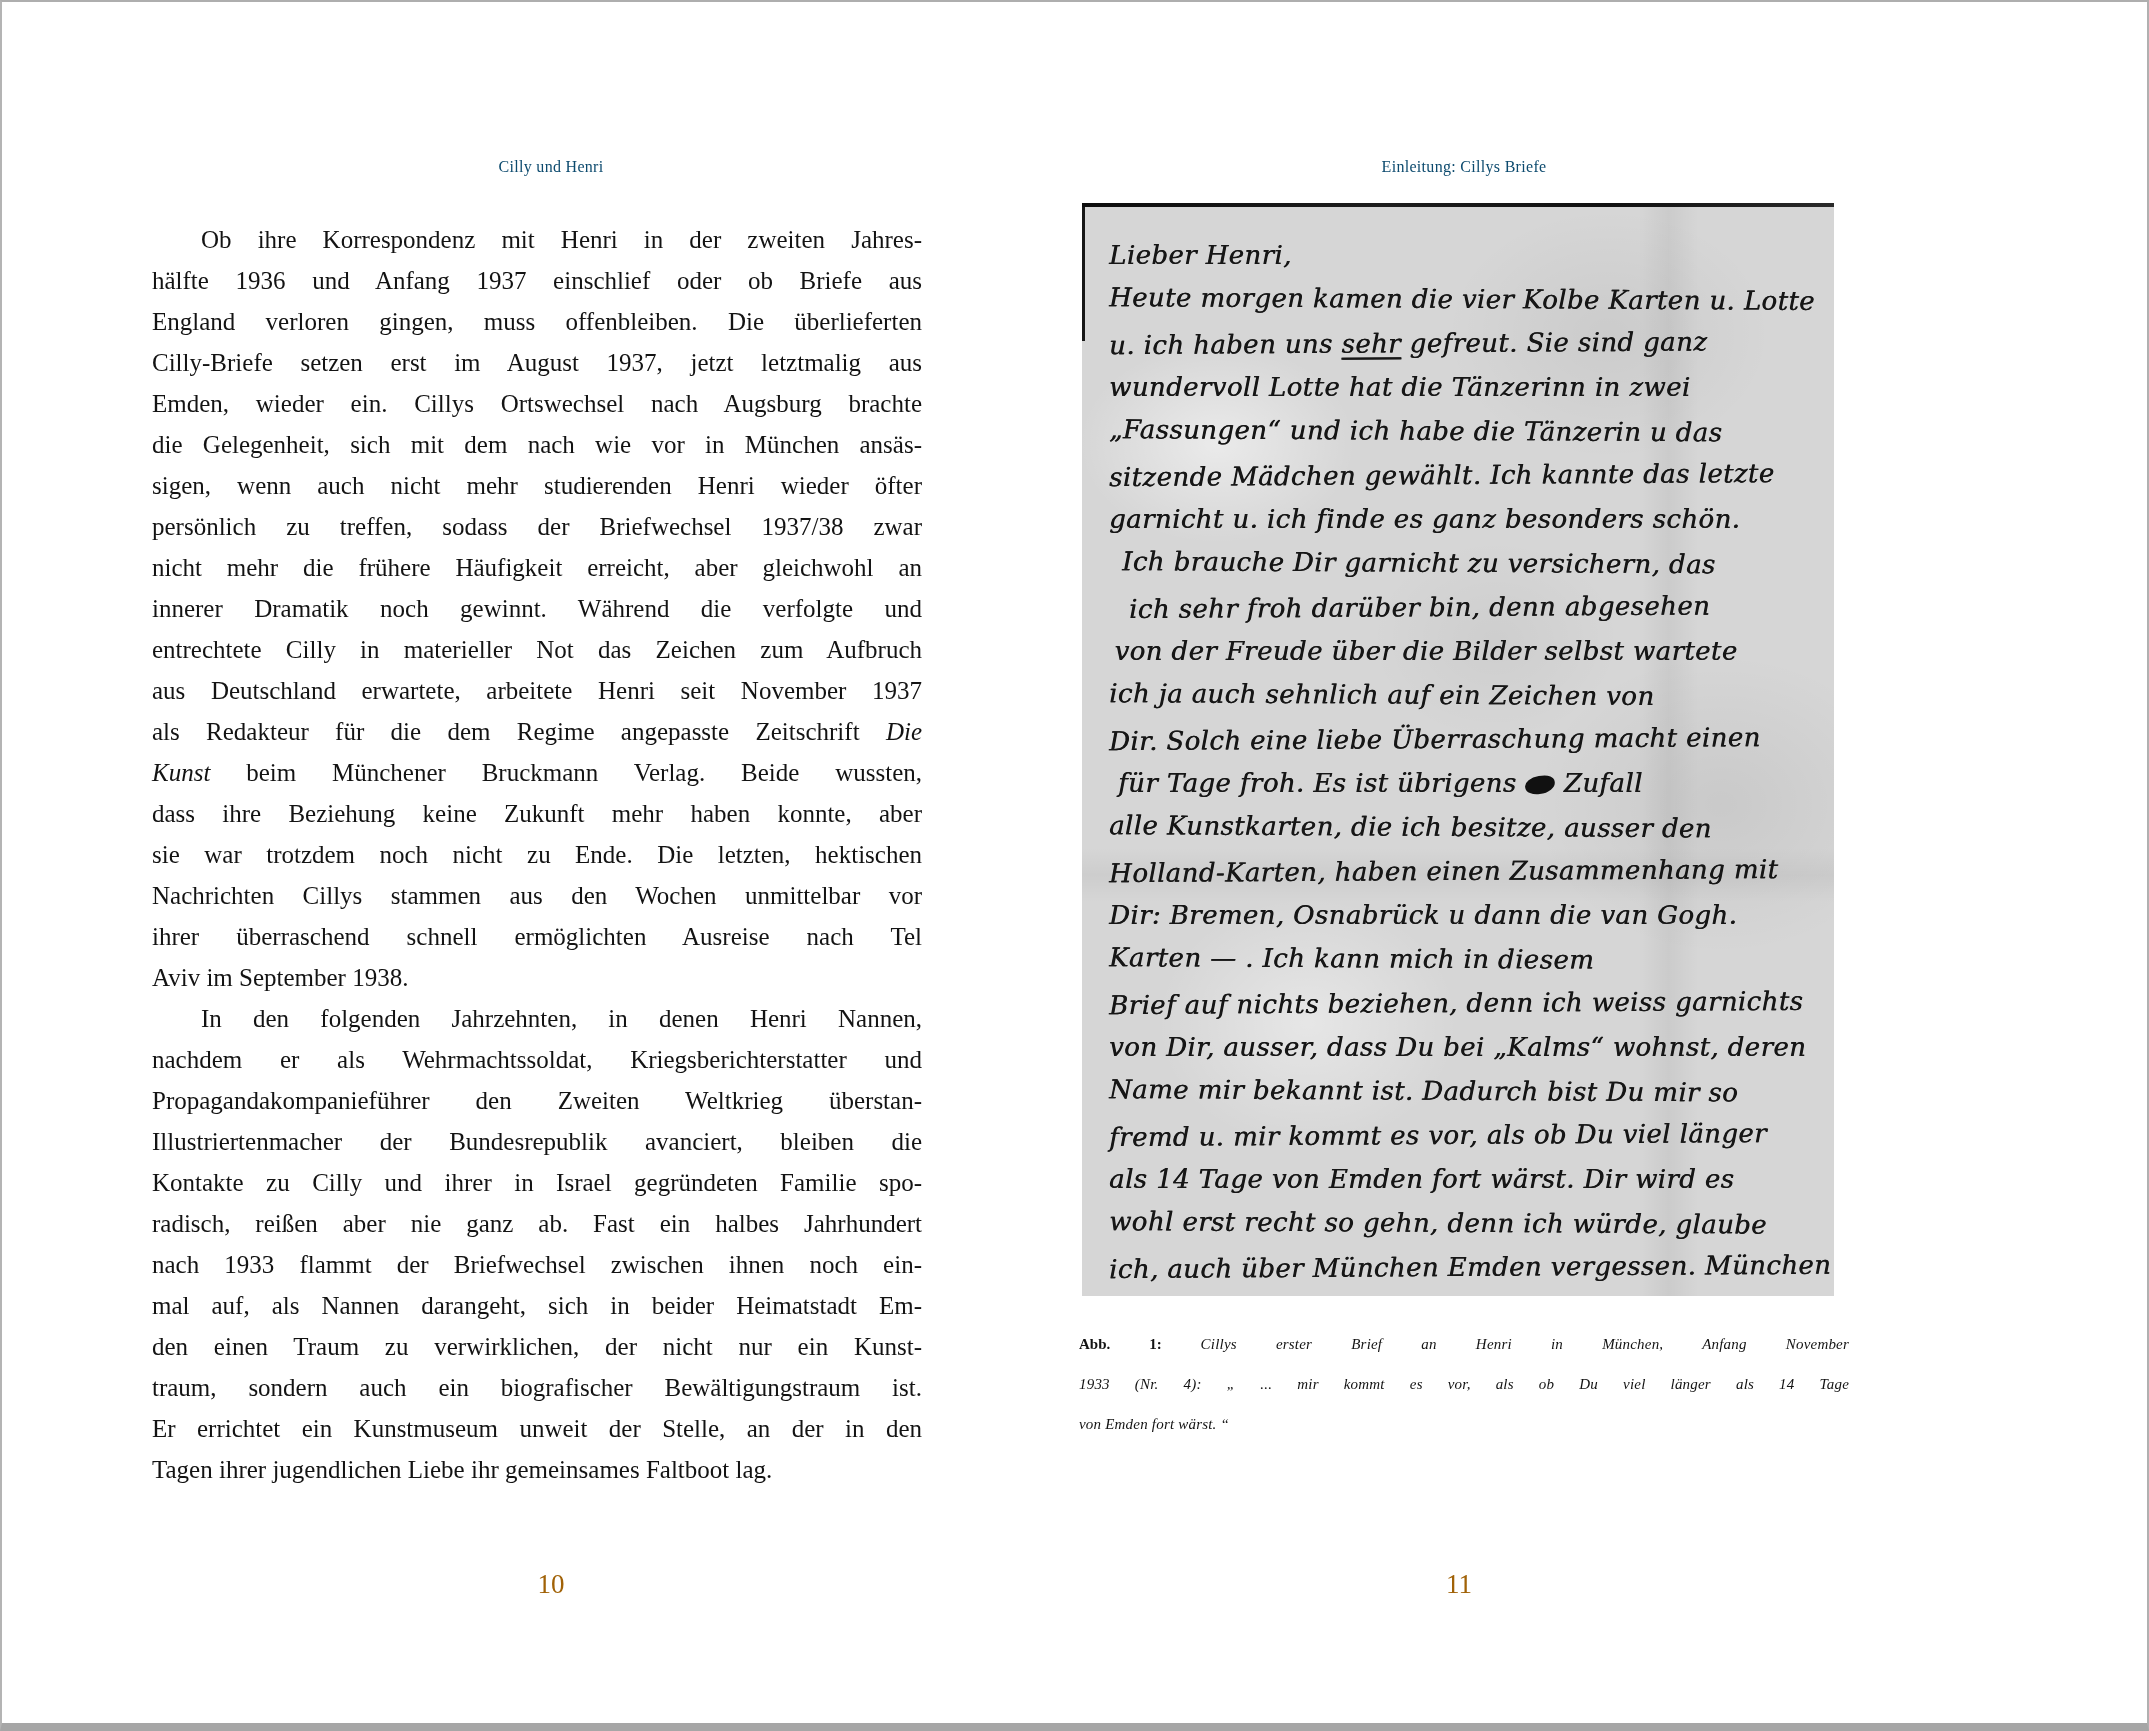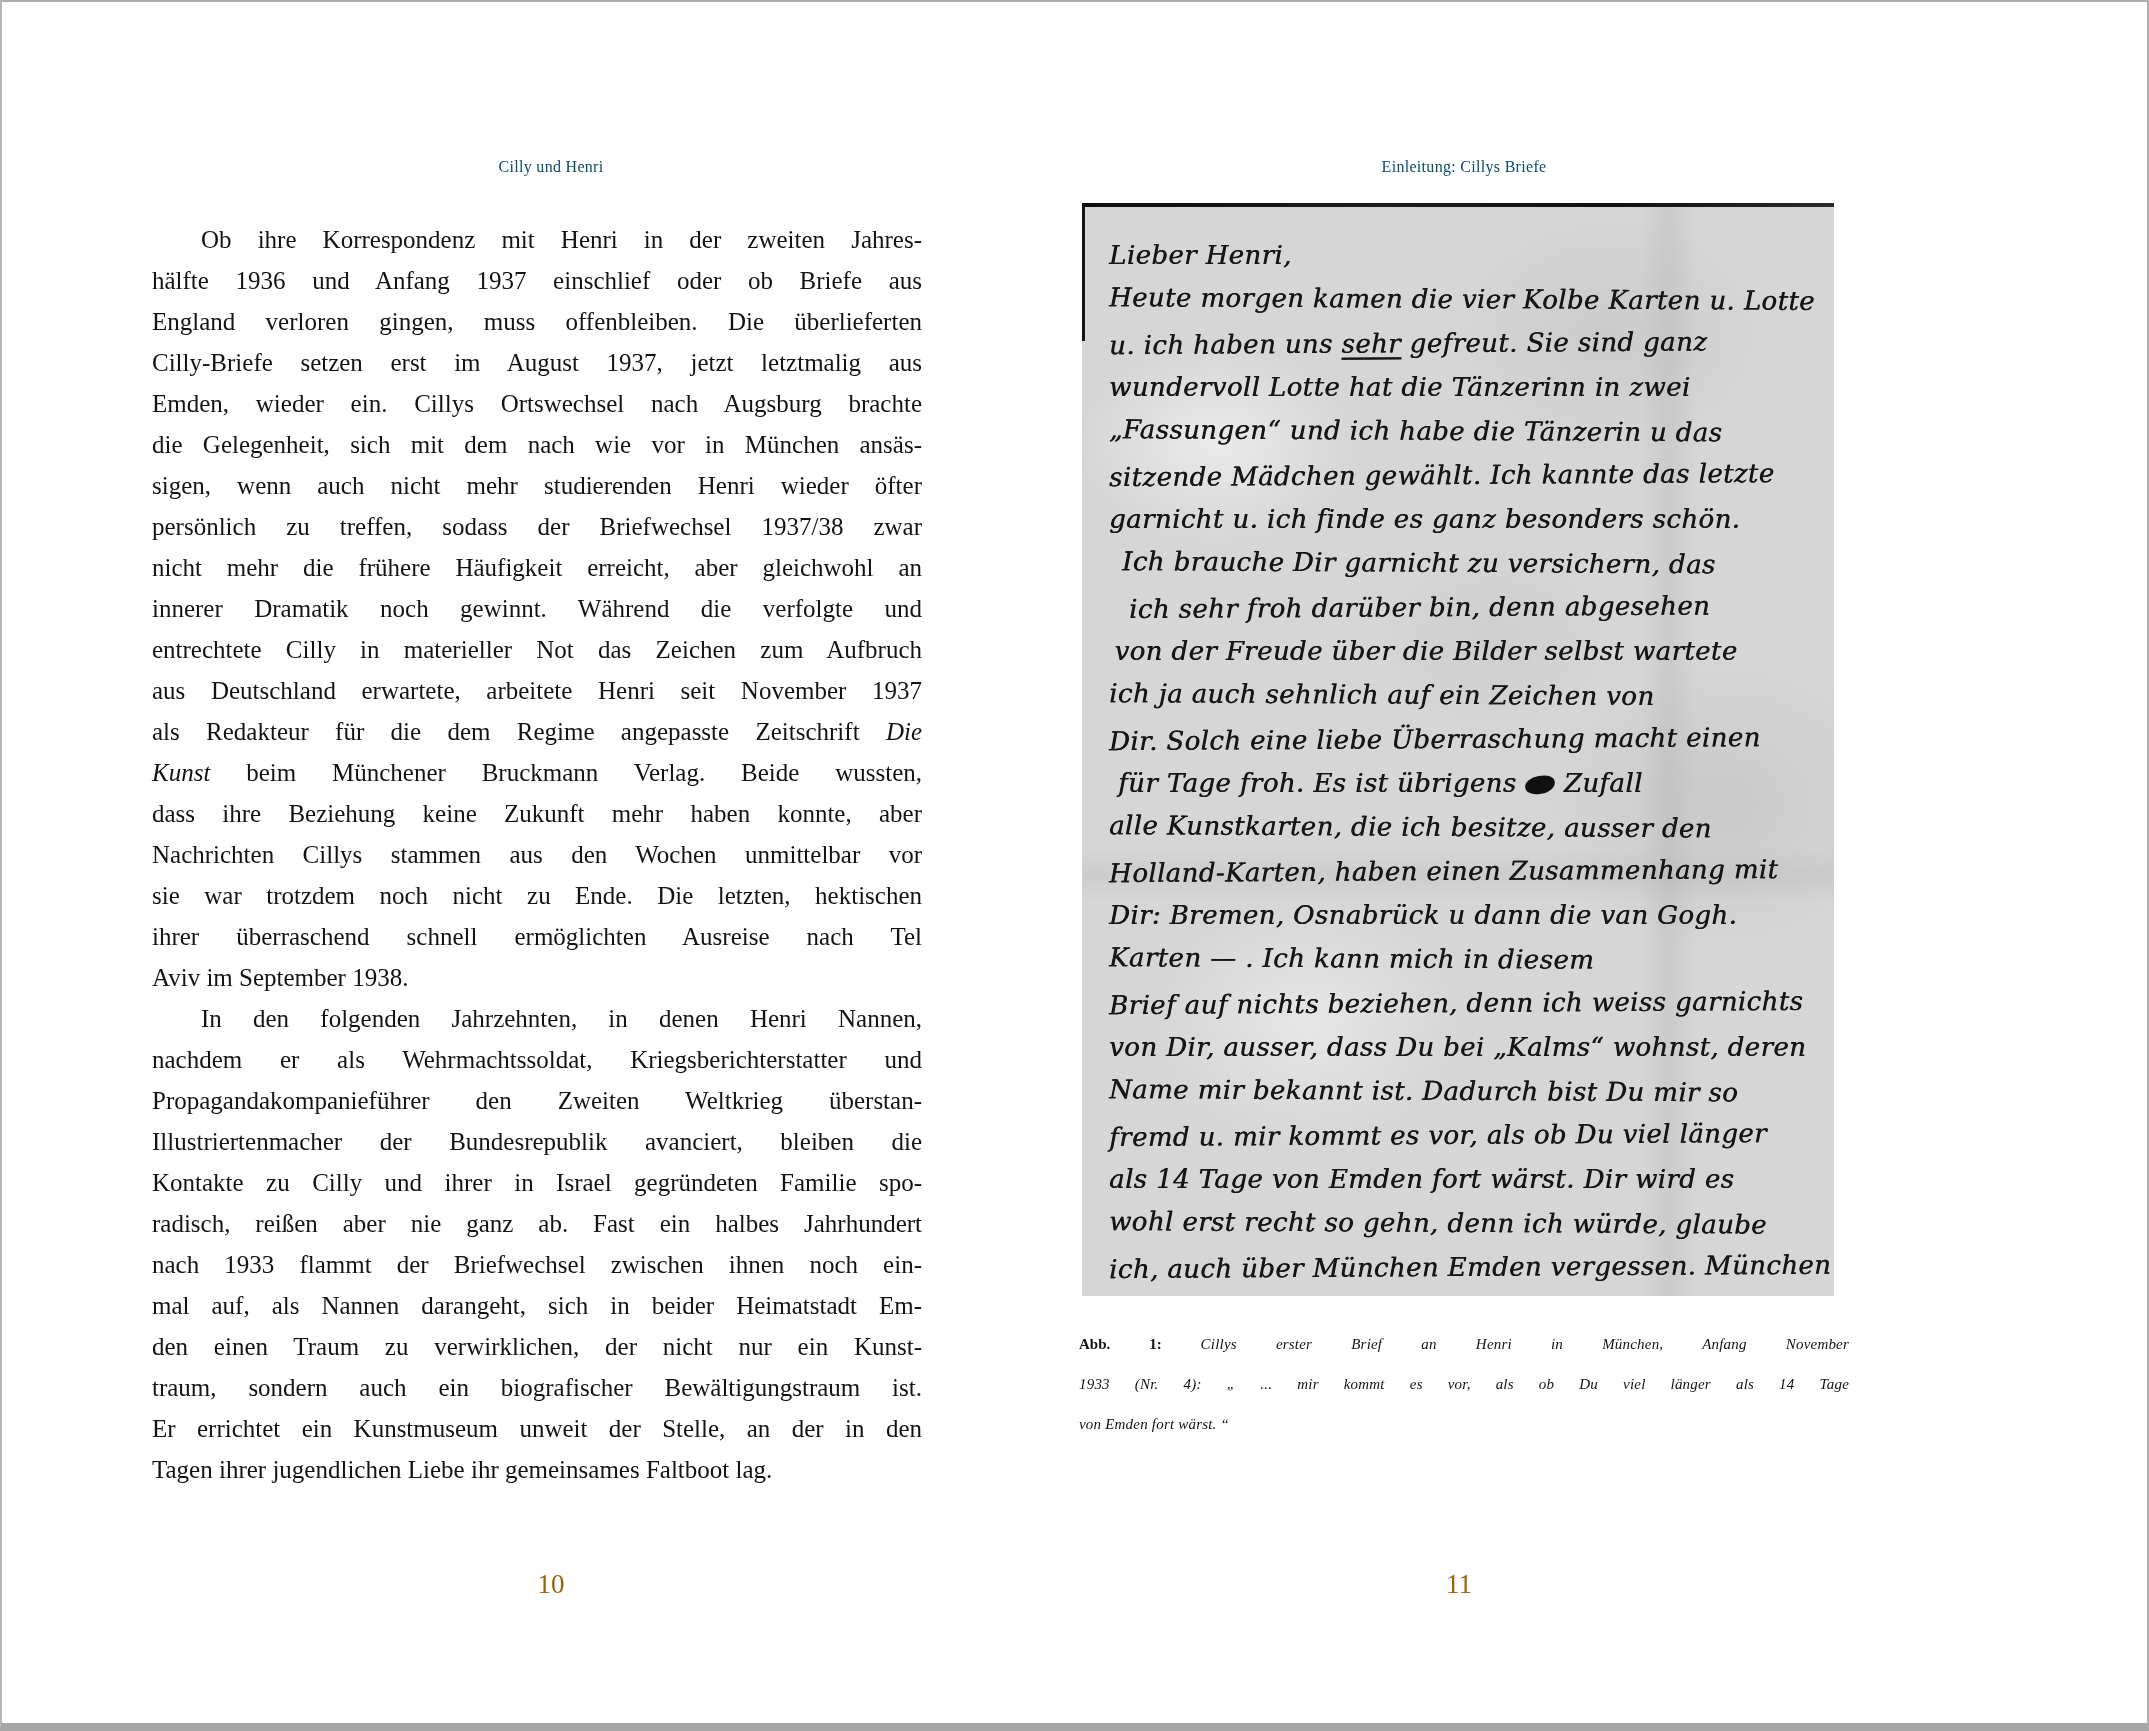--- a/index.html
+++ b/index.html
@@ -95,22 +95,22 @@
         <div class="body-line jline">die Gelegenheit, sich mit dem nach wie vor in München ansäs-</div>
         <div class="body-line jline">sigen, wenn auch nicht mehr studierenden Henri wieder öfter</div>
         <div class="body-line jline">persönlich zu treffen, sodass der Briefwechsel 1937/38 zwar</div>
         <div class="body-line jline">nicht mehr die frühere Häufigkeit erreicht, aber gleichwohl an</div>
         <div class="body-line jline">innerer Dramatik noch gewinnt. Während die verfolgte und</div>
         <div class="body-line jline">entrechtete Cilly in materieller Not das Zeichen zum Aufbruch</div>
         <div class="body-line jline">aus Deutschland erwartete, arbeitete Henri seit November 1937</div>
         <div class="body-line jline">als Redakteur für die dem Regime angepasste Zeitschrift <i>Die</i></div>
         <div class="body-line jline"><i>Kunst</i> beim Münchener Bruckmann Verlag. Beide wussten,</div>
         <div class="body-line jline">dass ihre Beziehung keine Zukunft mehr haben konnte, aber</div>
+        <div class="body-line jline">sie war trotzdem noch nicht zu Ende. Die letzten, hektischen</div>
         <div class="body-line jline">Nachrichten Cillys stammen aus den Wochen unmittelbar vor</div>
-        <div class="body-line jline">sie war trotzdem noch nicht zu Ende. Die letzten, hektischen</div>
         <div class="body-line jline">ihrer überraschend schnell ermöglichten Ausreise nach Tel</div>
         <div class="body-line jline last">Aviv im September 1938.</div>
       </div>
     <div>
         <div class="body-line jline indent">In den folgenden Jahrzehnten, in denen Henri Nannen,</div>
         <div class="body-line jline">nachdem er als Wehrmachtssoldat, Kriegsberichterstatter und</div>
         <div class="body-line jline">Propagandakompanieführer den Zweiten Weltkrieg überstan-</div>
         <div class="body-line jline">Illustriertenmacher der Bundesrepublik avanciert, bleiben die</div>
         <div class="body-line jline">Kontakte zu Cilly und ihrer in Israel gegründeten Familie spo-</div>
         <div class="body-line jline">radisch, reißen aber nie ganz ab. Fast ein halbes Jahrhundert</div>

